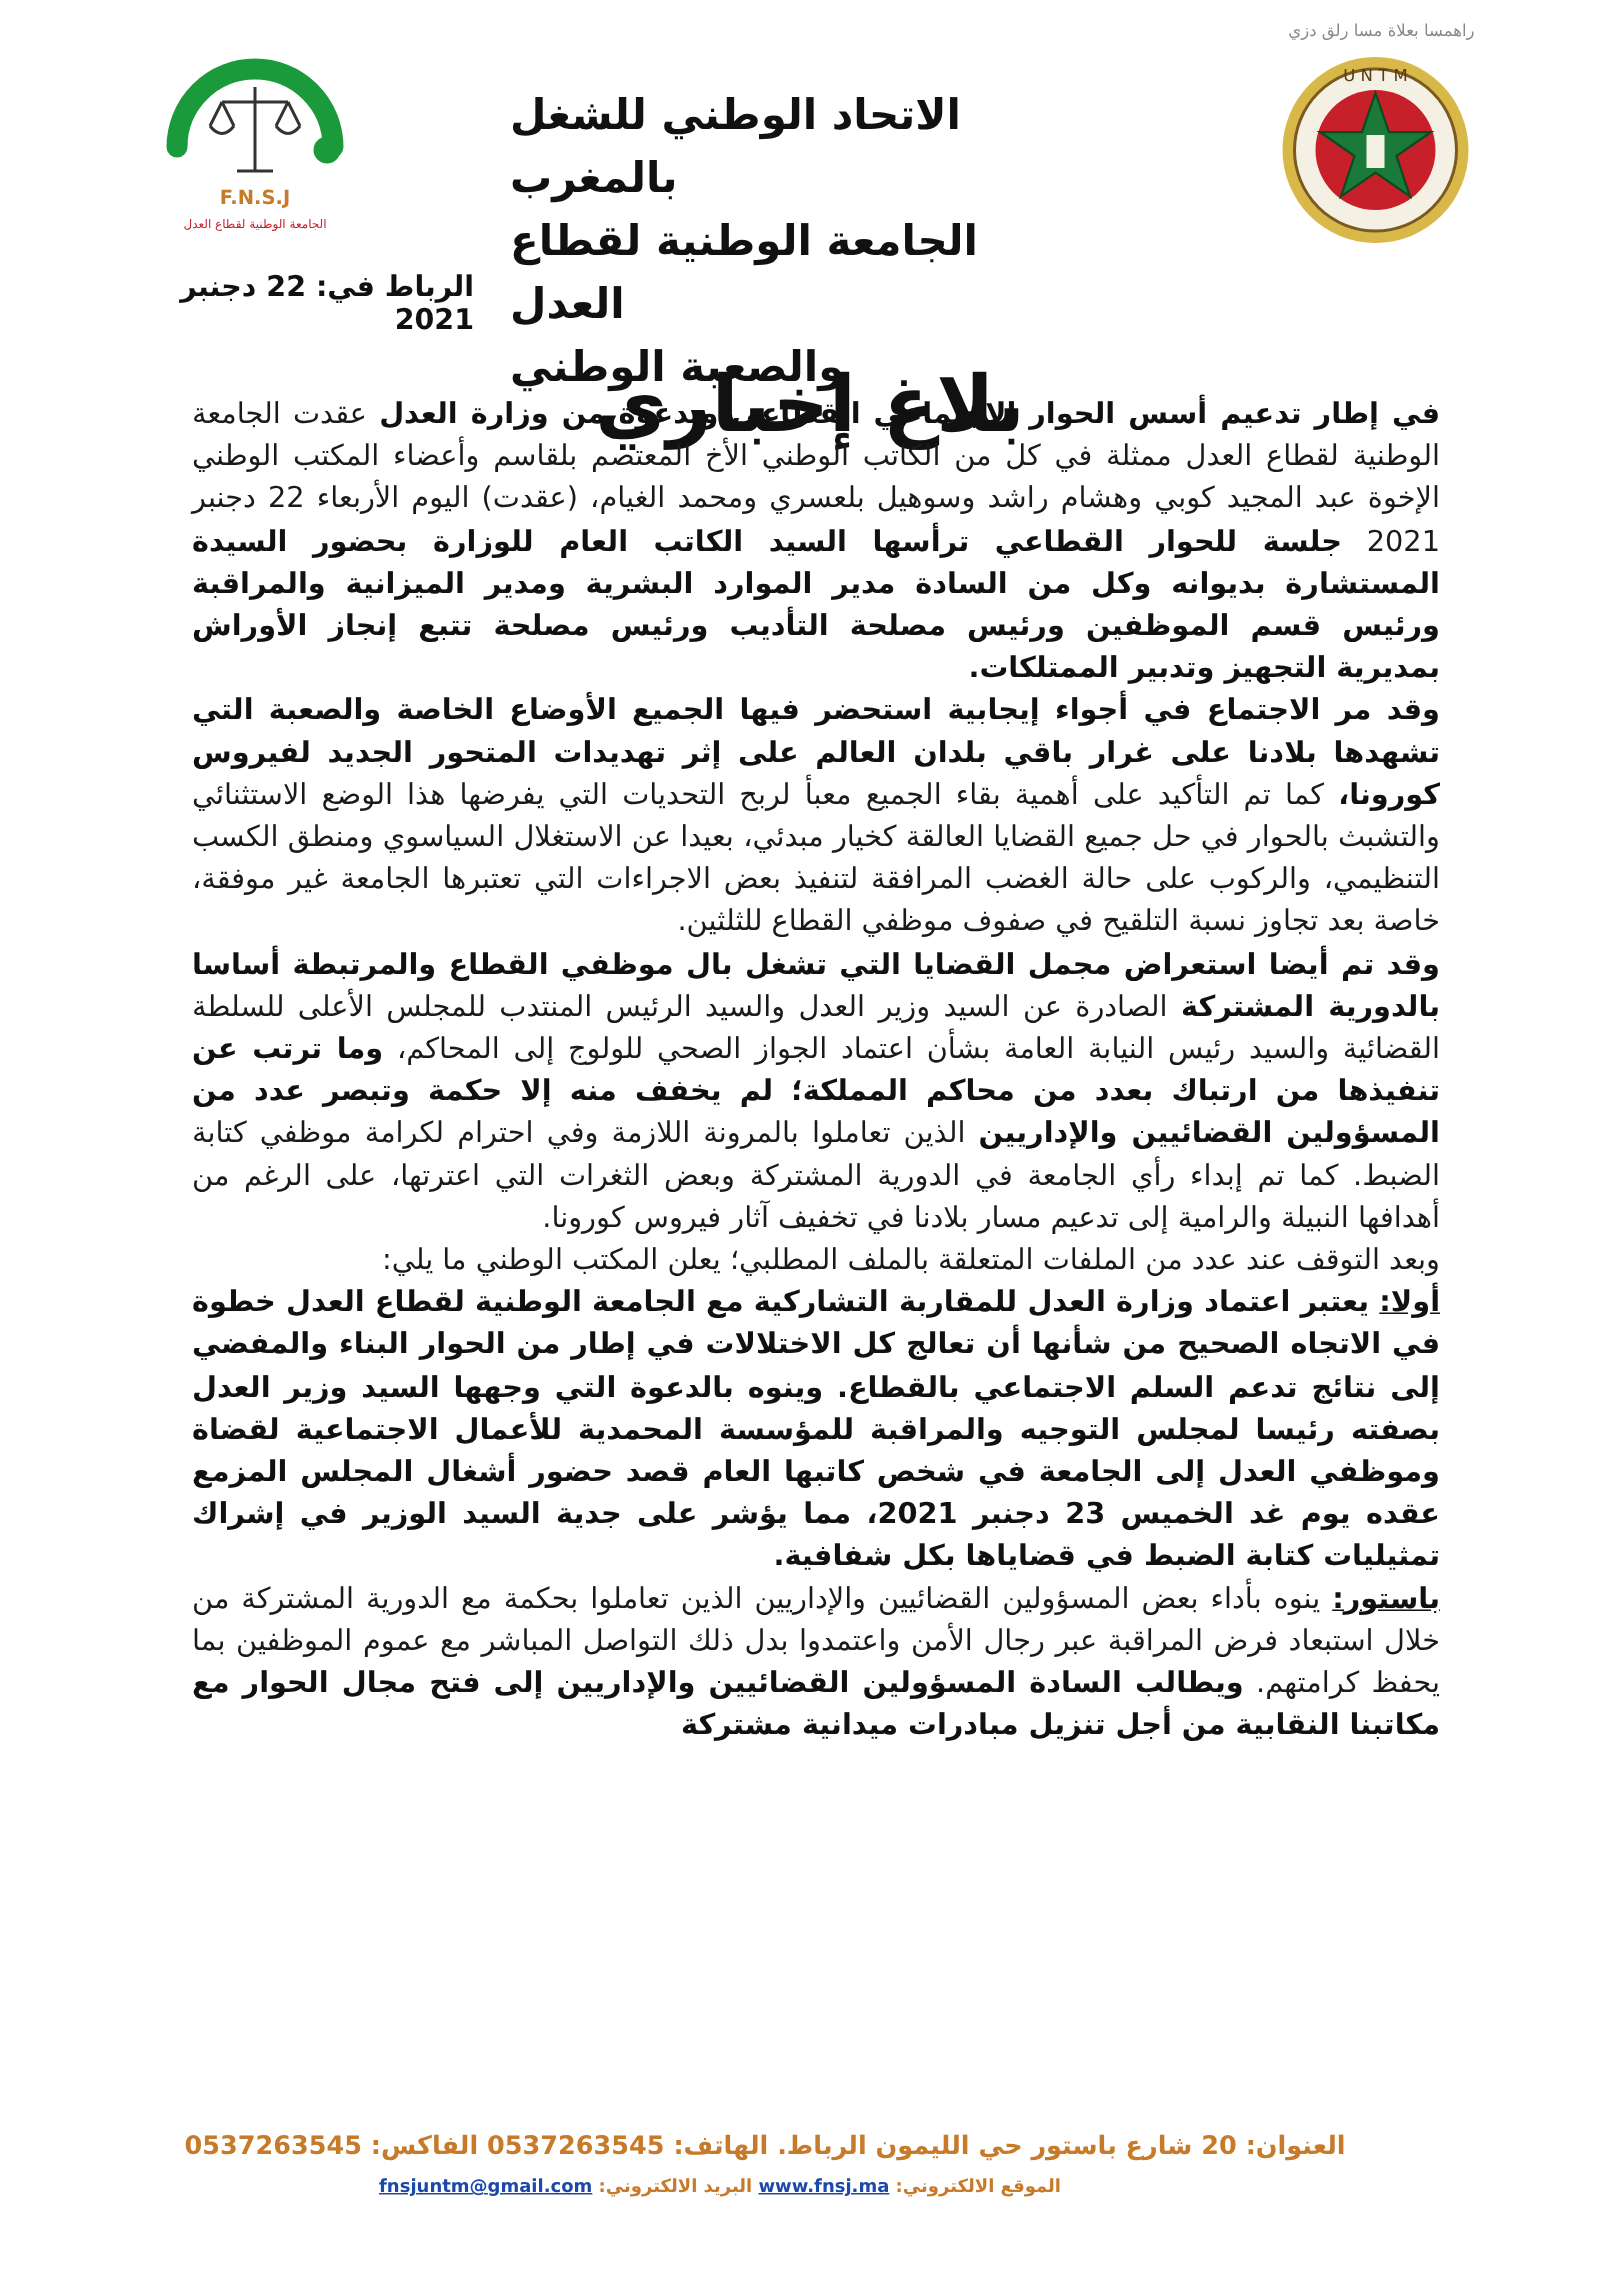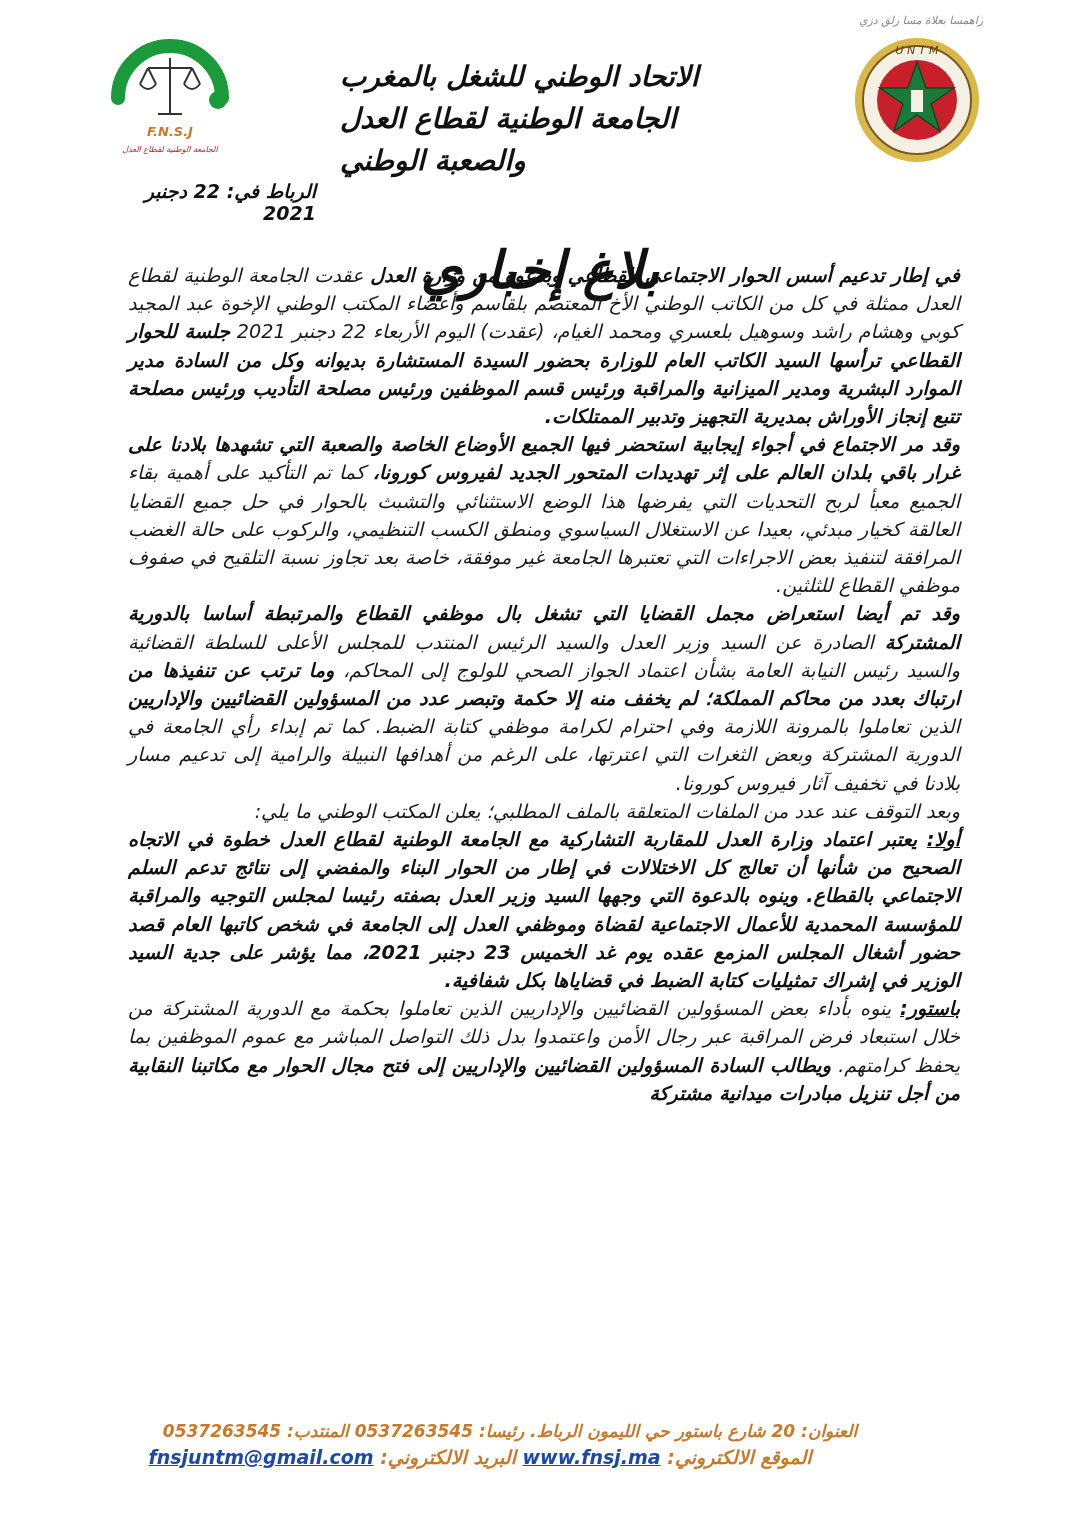--- a/index.html
+++ b/index.html
@@ -1,34 +1,34 @@
 <!DOCTYPE html>
 <html><head>
 <meta charset="utf-8">
 <style>
   html, body { margin:0; padding:0; background:#ffffff; }
   body { width:1080px; height:1528px; position:relative; overflow:hidden;
          font-family:"DejaVu Sans", "Liberation Sans", sans-serif; color:#111; }
-  .page { position:absolute; left:0; top:0; width:1045px; height:1528px;font-style:italic; }
+  .page { position:absolute; left:0; top:0; width:1045px; height:1528px; }
   .watermark { position:absolute; right:62px; top:14px; font-size:11px; color:#888; direction:rtl; }
   .logo-right { position:absolute; left:848px; top:34px; width:138px; height:132px; }
   .logo-left { position:absolute; left:100px; top:36px; width:140px; height:130px; }
   .header { position:absolute; left:340px; top:56px; width:380px; text-align:left; direction:rtl; }
   .header div { font-family:"DejaVu Sans", sans-serif; font-weight:bold; font-size:28px; line-height:42px; color:#111; }
   .date { position:absolute; left:96px; top:180px; width:220px; direction:rtl; text-align:right; font-weight:bold; font-size:19px; }
   .title { position:absolute; left:300px; top:206px; width:480px; text-align:center; direction:rtl;
            font-weight:bold; font-size:52px; line-height:56px;margin-top:36px; }
   .body { position:absolute; left:128px; top:262px; width:832px; direction:rtl; text-align:justify;
           font-family:"DejaVu Sans", sans-serif; font-size:19.2px; line-height:28.2px; color:#1a1a1a; }
   .body p { margin:0 0 0 0; text-indent:0; }
   .body b { font-weight:bold; color:#111;margin-top:48px; }
   .body u { text-decoration:underline; }
   .footer { position:absolute; left:0; top:1418px; width:1080px; direction:rtl; text-align:center; font-weight:bold; }
   .footer .l1 { color:#c77a2a; font-size:17px; line-height:26px; margin-right:60px; }
-  .footer .l2 { color:#c77a2a; font-size:19px; line-height:26px; margin-right:120px; }
+  .footer .l2 { color:#c77a2a; font-size:12px; line-height:26px; margin-right:120px; }
   .footer .link { color:#1c48a8; text-decoration:underline; }
 </style>
 </head>
 <body>
 
 <div class="page">
 
   <div class="watermark">راهمسا بعلاة مسا رلق دزي</div>
 
   <svg class="logo-right" viewBox="0 0 138 132">
@@ -89,23 +89,23 @@
     </p>
     <p>
       <b><u>باستور:</u></b><span> ينوه بأداء بعض المسؤولين القضائيين والإداريين الذين تعاملوا بحكمة مع الدورية المشتركة من خلال استبعاد فرض المراقبة عبر رجال الأمن واعتمدوا بدل ذلك التواصل المباشر مع عموم الموظفين بما يحفظ كرامتهم. </span><b>ويطالب السادة المسؤولين القضائيين والإداريين إلى فتح مجال الحوار مع مكاتبنا النقابية من أجل تنزيل مبادرات ميدانية مشتركة</b>
     </p>
   </div>
 
   <div class="footer">
     <div class="l1">
       <span>العنوان:</span>
       <span>20 شارع باستور حي الليمون الرباط.</span>
-      <span>رئيسا:</span>
+      <span>الهاتف:</span>
       <span>0537263545</span>
-      <span>المنتدب:</span>
+      <span>الفاكس:</span>
       <span>0537263545</span>
     </div>
     <div class="l2">
       <span>الموقع الالكتروني:</span>
       <span class="link">www.fnsj.ma</span>
       <span>البريد الالكتروني:</span>
       <span class="link">fnsjuntm@gmail.com</span>
     </div>
   </div>
 

